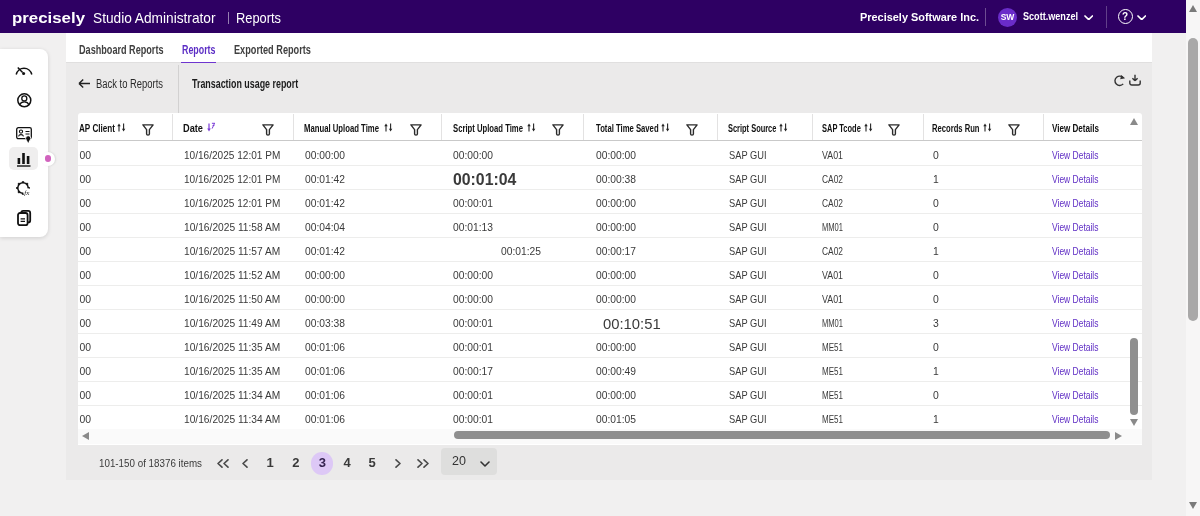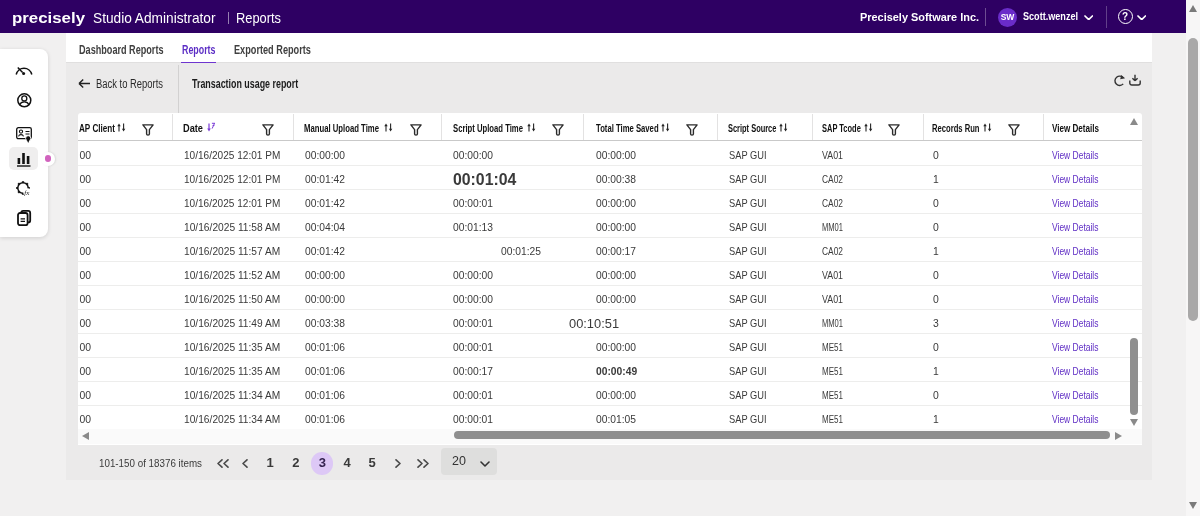--- a/index.html
+++ b/index.html
@@ -289,39 +289,39 @@
 <span class="L" id="r6c3" style="left:453px;top:293.5px;font-size:10.4px;font-weight:400;color:#3a3a3a;line-height:12.0px;transform:scaleX(0.9888);transform-origin:0 50%;">00:00:00</span>
 <span class="L" id="r6c4" style="left:595.5px;top:293.5px;font-size:10.4px;font-weight:400;color:#3a3a3a;line-height:12.0px;transform:scaleX(0.9888);transform-origin:0 50%;">00:00:00</span>
 <span class="L" id="r6c5" style="left:728.5px;top:293.5px;font-size:10.4px;font-weight:400;color:#3a3a3a;line-height:12.0px;transform:scaleX(0.8935);transform-origin:0 50%;">SAP GUI</span>
 <span class="L" id="r6c6" style="left:821.5px;top:293.5px;font-size:10.4px;font-weight:400;color:#3a3a3a;line-height:12.0px;transform:scaleX(0.8517);transform-origin:0 50%;">VA01</span>
 <span class="L" id="r6c7" style="left:933px;top:293.5px;font-size:10.4px;font-weight:400;color:#3a3a3a;line-height:12.0px;">0</span>
 <span class="L" id="r6c8" style="left:1051.5px;top:293.5px;font-size:10.4px;font-weight:400;color:#5e2cc4;line-height:12.0px;transform:scaleX(0.8160);transform-origin:0 50%;">View Details</span>
 <span class="L" id="r7c0" style="left:79.6px;top:317.5px;font-size:10.4px;font-weight:400;color:#3a3a3a;line-height:12.0px;">00</span>
 <span class="L" id="r7c1" style="left:184.2px;top:317.5px;font-size:10.4px;font-weight:400;color:#3a3a3a;line-height:12.0px;transform:scaleX(0.9823);transform-origin:0 50%;">10/16/2025 11:49 AM</span>
 <span class="L" id="r7c2" style="left:305px;top:317.5px;font-size:10.4px;font-weight:400;color:#3a3a3a;line-height:12.0px;transform:scaleX(0.9888);transform-origin:0 50%;">00:03:38</span>
 <span class="L" id="r7c3" style="left:453px;top:317.5px;font-size:10.4px;font-weight:400;color:#3a3a3a;line-height:12.0px;transform:scaleX(0.9888);transform-origin:0 50%;">00:00:01</span>
-<span class="L" id="r7c4" style="left:569px;top:317.5px;font-size:13px;font-weight:400;color:#3a3a3a;line-height:12.0px;transform:scaleX(0.9888);transform-origin:0 50%;">00:10:51</span>
+<span class="L" id="r7c4" style="left:603px;top:317.5px;font-size:15px;font-weight:400;color:#3a3a3a;line-height:12.0px;transform:scaleX(0.9888);transform-origin:0 50%;">00:10:51</span>
 <span class="L" id="r7c5" style="left:728.5px;top:317.5px;font-size:10.4px;font-weight:400;color:#3a3a3a;line-height:12.0px;transform:scaleX(0.8935);transform-origin:0 50%;">SAP GUI</span>
 <span class="L" id="r7c6" style="left:821.5px;top:317.5px;font-size:10.4px;font-weight:400;color:#3a3a3a;line-height:12.0px;transform:scaleX(0.7273);transform-origin:0 50%;">MM01</span>
 <span class="L" id="r7c7" style="left:933px;top:317.5px;font-size:10.4px;font-weight:400;color:#3a3a3a;line-height:12.0px;">3</span>
 <span class="L" id="r7c8" style="left:1051.5px;top:317.5px;font-size:10.4px;font-weight:400;color:#5e2cc4;line-height:12.0px;transform:scaleX(0.8160);transform-origin:0 50%;">View Details</span>
 <span class="L" id="r8c0" style="left:79.6px;top:341.5px;font-size:10.4px;font-weight:400;color:#3a3a3a;line-height:12.0px;">00</span>
 <span class="L" id="r8c1" style="left:184.2px;top:341.5px;font-size:10.4px;font-weight:400;color:#3a3a3a;line-height:12.0px;transform:scaleX(0.9823);transform-origin:0 50%;">10/16/2025 11:35 AM</span>
 <span class="L" id="r8c2" style="left:305px;top:341.5px;font-size:10.4px;font-weight:400;color:#3a3a3a;line-height:12.0px;transform:scaleX(0.9888);transform-origin:0 50%;">00:01:06</span>
 <span class="L" id="r8c3" style="left:453px;top:341.5px;font-size:10.4px;font-weight:400;color:#3a3a3a;line-height:12.0px;transform:scaleX(0.9888);transform-origin:0 50%;">00:00:01</span>
 <span class="L" id="r8c4" style="left:595.5px;top:341.5px;font-size:10.4px;font-weight:400;color:#3a3a3a;line-height:12.0px;transform:scaleX(0.9888);transform-origin:0 50%;">00:00:00</span>
 <span class="L" id="r8c5" style="left:728.5px;top:341.5px;font-size:10.4px;font-weight:400;color:#3a3a3a;line-height:12.0px;transform:scaleX(0.8935);transform-origin:0 50%;">SAP GUI</span>
 <span class="L" id="r8c6" style="left:821.5px;top:341.5px;font-size:10.4px;font-weight:400;color:#3a3a3a;line-height:12.0px;transform:scaleX(0.7733);transform-origin:0 50%;">ME51</span>
 <span class="L" id="r8c7" style="left:933px;top:341.5px;font-size:10.4px;font-weight:400;color:#3a3a3a;line-height:12.0px;">0</span>
 <span class="L" id="r8c8" style="left:1051.5px;top:341.5px;font-size:10.4px;font-weight:400;color:#5e2cc4;line-height:12.0px;transform:scaleX(0.8160);transform-origin:0 50%;">View Details</span>
 <span class="L" id="r9c0" style="left:79.6px;top:365.5px;font-size:10.4px;font-weight:400;color:#3a3a3a;line-height:12.0px;">00</span>
 <span class="L" id="r9c1" style="left:184.2px;top:365.5px;font-size:10.4px;font-weight:400;color:#3a3a3a;line-height:12.0px;transform:scaleX(0.9823);transform-origin:0 50%;">10/16/2025 11:35 AM</span>
 <span class="L" id="r9c2" style="left:305px;top:365.5px;font-size:10.4px;font-weight:400;color:#3a3a3a;line-height:12.0px;transform:scaleX(0.9888);transform-origin:0 50%;">00:01:06</span>
 <span class="L" id="r9c3" style="left:453px;top:365.5px;font-size:10.4px;font-weight:400;color:#3a3a3a;line-height:12.0px;transform:scaleX(0.9888);transform-origin:0 50%;">00:00:17</span>
-<span class="L" id="r9c4" style="left:595.5px;top:365.5px;font-size:10.4px;font-weight:700;color:#3a3a3a;line-height:12.0px;transform:scaleX(0.9888);transform-origin:0 50%;">00:00:49</span>
+<span class="L" id="r9c4" style="left:595.5px;top:365.5px;font-size:10.4px;font-weight:400;color:#3a3a3a;line-height:12.0px;transform:scaleX(0.9888);transform-origin:0 50%;">00:00:49</span>
 <span class="L" id="r9c5" style="left:728.5px;top:365.5px;font-size:10.4px;font-weight:400;color:#3a3a3a;line-height:12.0px;transform:scaleX(0.8935);transform-origin:0 50%;">SAP GUI</span>
 <span class="L" id="r9c6" style="left:821.5px;top:365.5px;font-size:10.4px;font-weight:400;color:#3a3a3a;line-height:12.0px;transform:scaleX(0.7733);transform-origin:0 50%;">ME51</span>
 <span class="L" id="r9c7" style="left:933px;top:365.5px;font-size:10.4px;font-weight:400;color:#3a3a3a;line-height:12.0px;">1</span>
 <span class="L" id="r9c8" style="left:1051.5px;top:365.5px;font-size:10.4px;font-weight:400;color:#5e2cc4;line-height:12.0px;transform:scaleX(0.8160);transform-origin:0 50%;">View Details</span>
 <span class="L" id="r10c0" style="left:79.6px;top:389.5px;font-size:10.4px;font-weight:400;color:#3a3a3a;line-height:12.0px;">00</span>
 <span class="L" id="r10c1" style="left:184.2px;top:389.5px;font-size:10.4px;font-weight:400;color:#3a3a3a;line-height:12.0px;transform:scaleX(0.9823);transform-origin:0 50%;">10/16/2025 11:34 AM</span>
 <span class="L" id="r10c2" style="left:305px;top:389.5px;font-size:10.4px;font-weight:400;color:#3a3a3a;line-height:12.0px;transform:scaleX(0.9888);transform-origin:0 50%;">00:01:06</span>
 <span class="L" id="r10c3" style="left:453px;top:389.5px;font-size:10.4px;font-weight:400;color:#3a3a3a;line-height:12.0px;transform:scaleX(0.9888);transform-origin:0 50%;">00:00:01</span>
 <span class="L" id="r10c4" style="left:595.5px;top:389.5px;font-size:10.4px;font-weight:400;color:#3a3a3a;line-height:12.0px;transform:scaleX(0.9888);transform-origin:0 50%;">00:00:00</span>
 <span class="L" id="r10c5" style="left:728.5px;top:389.5px;font-size:10.4px;font-weight:400;color:#3a3a3a;line-height:12.0px;transform:scaleX(0.8935);transform-origin:0 50%;">SAP GUI</span>

